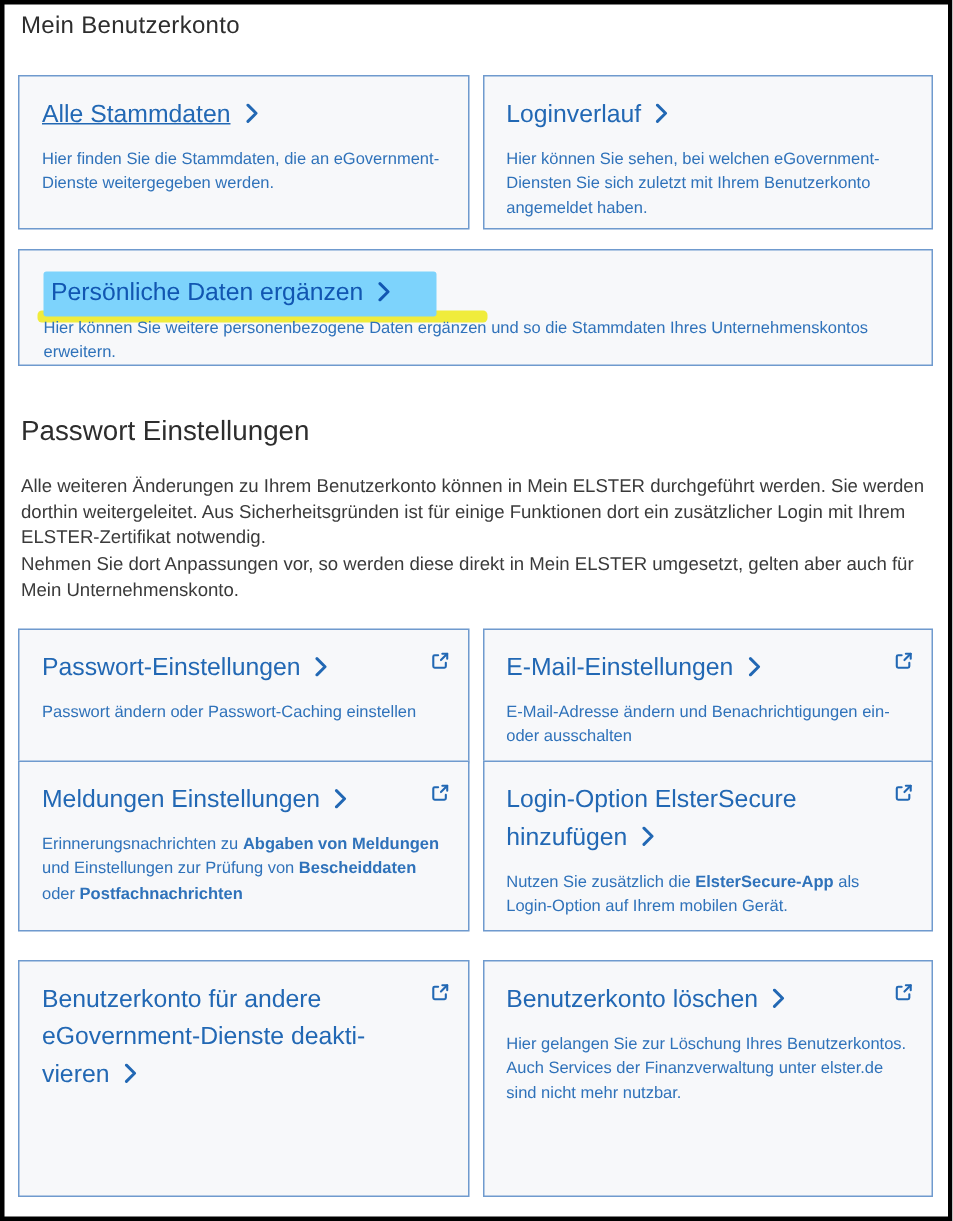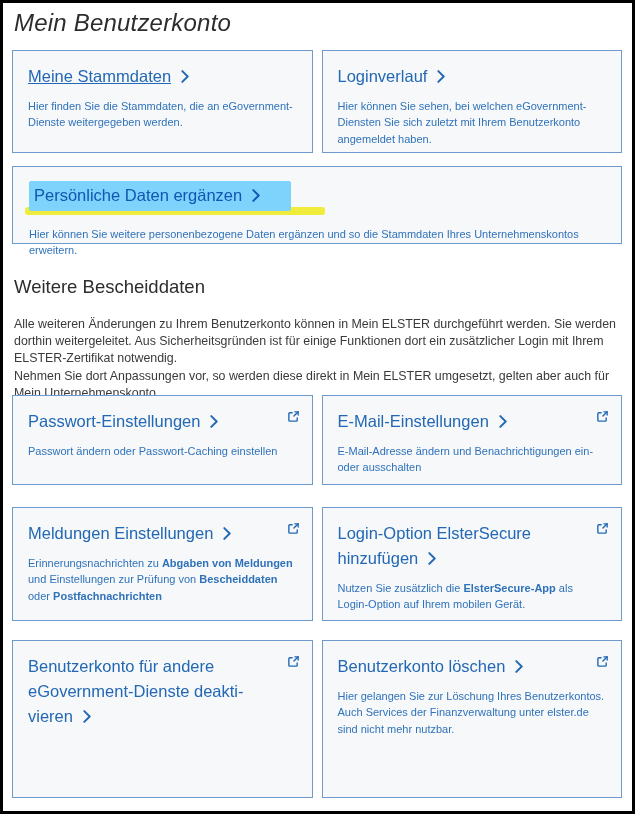--- a/index.html
+++ b/index.html
@@ -4,21 +4,21 @@
 <style>
   * { margin:0; padding:0; box-sizing:border-box; }
   html,body { background:#ffffff; }
   body { width:635px; height:814px; font-family:"Liberation Sans","DejaVu Sans",sans-serif; }
   .frame {
     position:relative; width:635px; height:814px;
     border:3px solid #000; background:#fff; overflow:hidden;
   }
   h1.page-title {
     position:absolute; left:11px; top:6px;
-    font-size:24px; font-weight:400; color:#2d2d2d; letter-spacing:0.2px;font-style:italic;
+    font-size:16px; font-weight:400; color:#2d2d2d; letter-spacing:0.2px;
   }
   .abs { position:absolute; left:9px; width:610px; }
   .cards-grid { display:grid; grid-template-columns:1fr 1fr; column-gap:9px; }
   .card {
     background:#f7f8fa; border:1.5px solid #6f9ace;
     padding:13px 15px; position:relative;
   }
   .card-title { font-size:16.5px; line-height:1.5; color:#2268b4; text-decoration:none; }
   .card-title.underline { text-decoration:underline; }
   .chev { display:inline-block; margin-left:9px; }
@@ -34,48 +34,48 @@
   #hl-card { top:163px; height:78px; padding:14px 16px; }
   .hl {
     position:relative; display:inline-block;
     background:#7dd3fc; padding:2px 30px 3px 5px; border-radius:2px;
   }
   .hl .blend { mix-blend-mode:multiply; }
   .hl-smudge {
     position:absolute; left:12px; top:40px; width:300px; height:8px;
     background:#f0ec3c; border-radius:3px; z-index:0;
   }
-  #hl-card .card-desc { margin-top:15px; position:relative; z-index:1; }
+  #hl-card .card-desc { margin-top:0; position:relative; z-index:1; }
   
   h2.section-title {
     position:absolute; left:11px; top:273px;
     font-size:18.5px; font-weight:400; color:#2d2d2d;
   }
   #settings-text { top:313px; left:11px; width:608px; }
   #settings-text p { font-size:12.4px; line-height:1.39; color:#3a3a3a; }
   
-  #grid-row-1 { top:392px;border-radius:30px; } #grid-row-1 .card { height:90px; }
+  #grid-row-1 { top:416px;border-radius:30px; } #grid-row-1 .card { height:90px; }
   #grid-row-2 { top:504px; } #grid-row-2 .card { height:114px; }
   #grid-row-3 { top:637px; } #grid-row-3 .card { height:158px; }
   .gcard .title-wrap { padding-right:26px; }
   .ext {
     position:absolute; right:12px; top:14px; line-height:0;
   }
 </style>
 </head>
 <body>
 
 <div class="frame">
 
   <h1 class="page-title">Mein Benutzerkonto</h1>
 
   <section class="abs cards-grid" id="top-cards">
     <div class="card">
       <div class="title-wrap">
-        <a class="card-title underline" href="#">Meine Stammdaten</a><span class="chev"><svg width="10" height="13" viewBox="0 0 8 12" fill="none" stroke="#2268b4" stroke-width="1.8" stroke-linecap="round" stroke-linejoin="round">
+        <a class="card-title underline" href="#">Alle Stammdaten</a><span class="chev"><svg width="10" height="13" viewBox="0 0 8 12" fill="none" stroke="#2268b4" stroke-width="1.8" stroke-linecap="round" stroke-linejoin="round">
               <path d="M1.5 1 L6.5 6 L1.5 11"></path>
             </svg></span>
       </div>
       <p class="card-desc">Hier finden Sie die Stammdaten, die an eGovernment-Dienste weitergegeben werden.</p>
     </div>
     <div class="card">
       <div class="title-wrap">
         <a class="card-title" href="#">Loginverlauf</a><span class="chev"><svg width="10" height="13" viewBox="0 0 8 12" fill="none" stroke="#2268b4" stroke-width="1.8" stroke-linecap="round" stroke-linejoin="round">
               <path d="M1.5 1 L6.5 6 L1.5 11"></path>
             </svg></span>
@@ -87,21 +87,21 @@
   <section class="abs card" id="hl-card">
     <div class="hl-smudge"></div>
     <div class="title-wrap">
       <span class="hl"><span class="blend"><a class="card-title" href="#">Persönliche Daten ergänzen</a><span class="chev"><svg width="10" height="13" viewBox="0 0 8 12" fill="none" stroke="#2268b4" stroke-width="1.8" stroke-linecap="round" stroke-linejoin="round">
                 <path d="M1.5 1 L6.5 6 L1.5 11"></path>
               </svg></span></span></span>
     </div>
     <p class="card-desc">Hier können Sie weitere personenbezogene Daten ergänzen und so die Stammdaten Ihres Unternehmenskontos erweitern.</p>
   </section>
 
-  <h2 class="section-title">Weitere Bescheiddaten</h2>
+  <h2 class="section-title">Passwort Einstellungen</h2>
   <div class="abs" id="settings-text">
     <p>Alle weiteren Änderungen zu Ihrem Benutzerkonto können in Mein ELSTER durchgeführt werden. Sie werden dorthin weitergeleitet. Aus Sicherheitsgründen ist für einige Funktionen dort ein zusätzlicher Login mit Ihrem ELSTER-Zertifikat notwendig.</p>
     <p>Nehmen Sie dort Anpassungen vor, so werden diese direkt in Mein ELSTER umgesetzt, gelten aber auch für Mein Unternehmenskonto.</p>
   </div>
 
   <section class="abs cards-grid" id="grid-row-1">
     <div class="card gcard">
       <span class="ext"><svg width="13" height="13" viewBox="0 0 14 14" fill="none" stroke="#2268b4" stroke-width="1.5" stroke-linecap="round" stroke-linejoin="round">
             <path d="M11 8.5 V11 a1 1 0 0 1 -1 1 H3 a1 1 0 0 1 -1 -1 V4 a1 1 0 0 1 1 -1 h2.5"></path>
             <path d="M8.5 2 H12 V5.5"></path>

